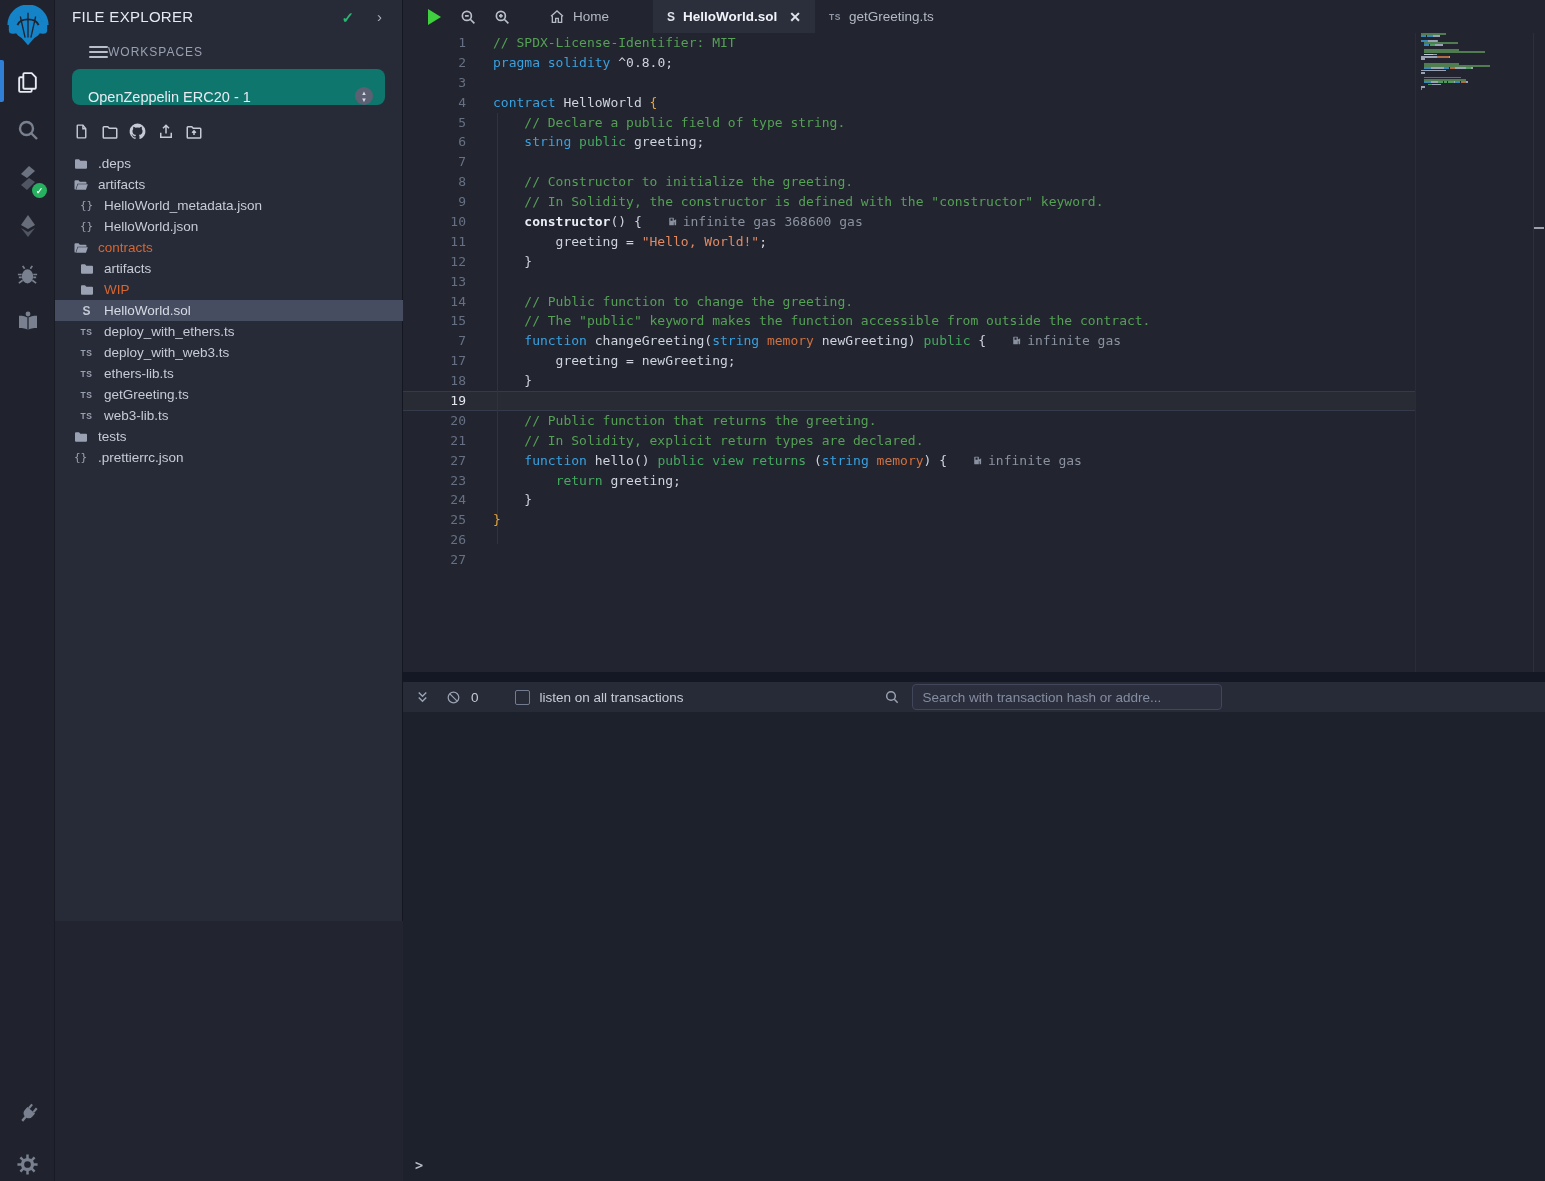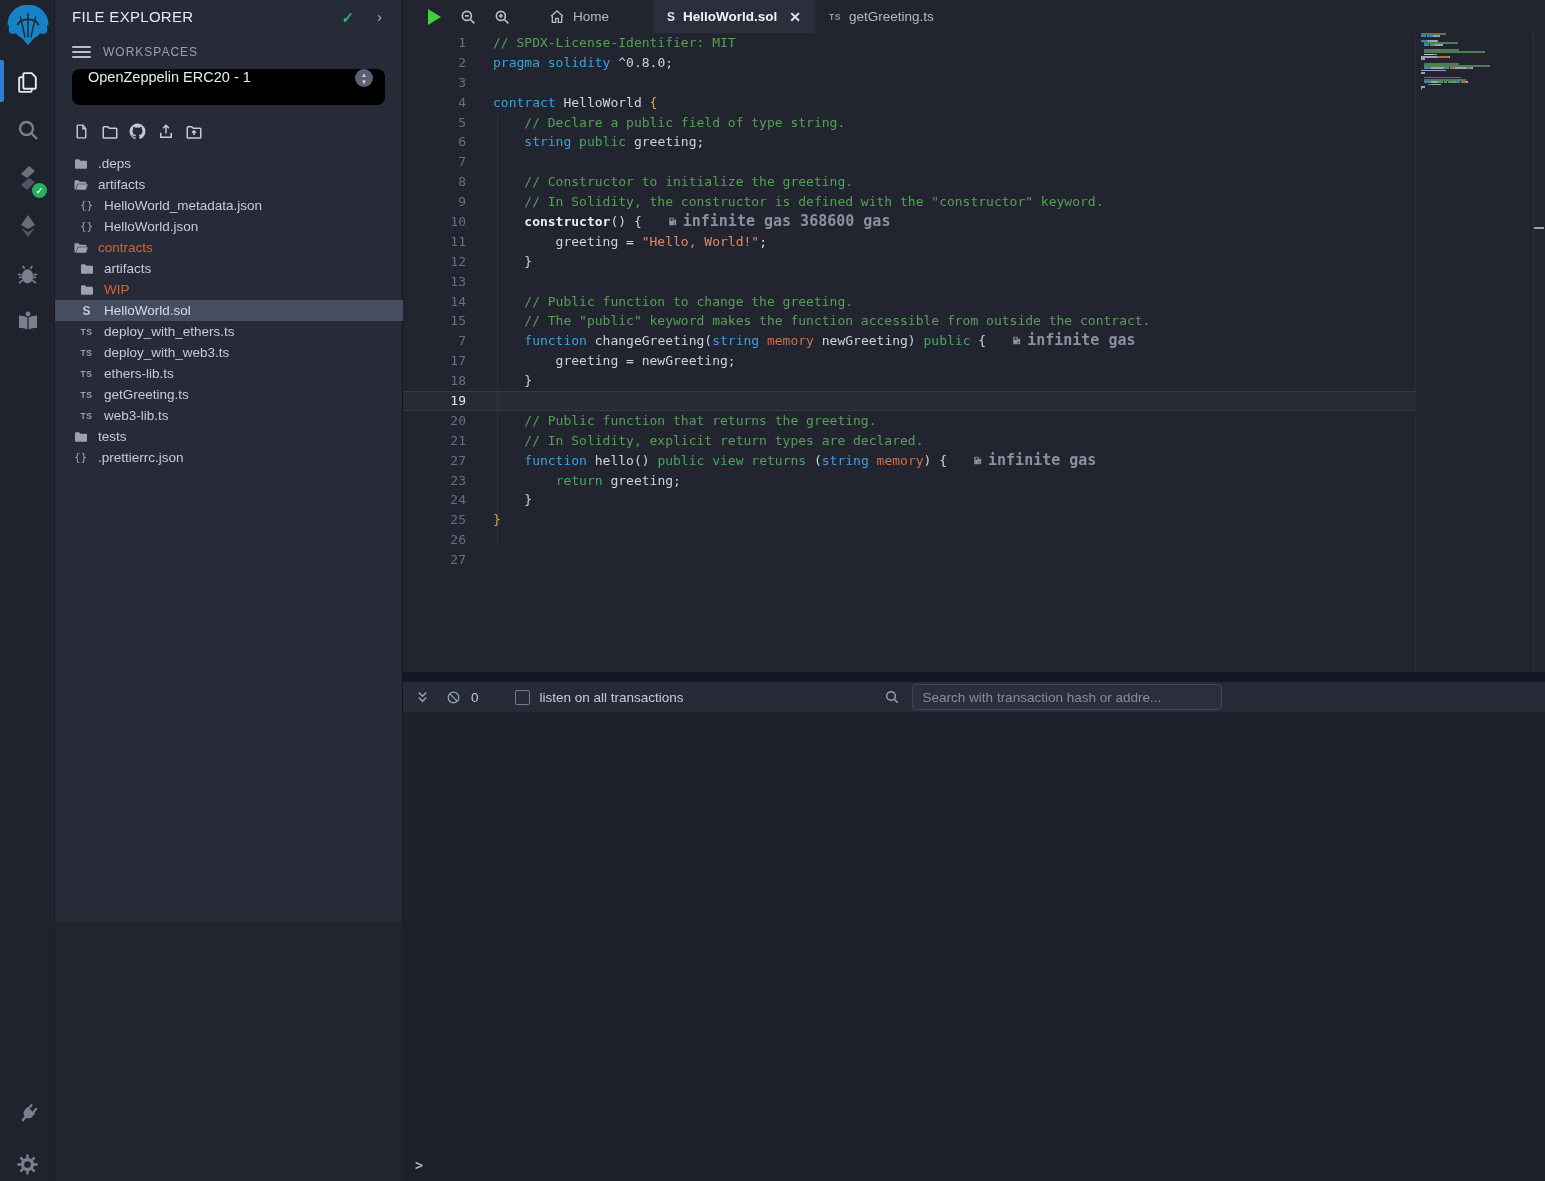--- a/index.html
+++ b/index.html
@@ -12,25 +12,25 @@
   .ib-item svg{display:block;}
   .ib-item.active{color:#e8ebf2;}
   .ib-indicator{position:absolute;left:0;top:60px;width:4px;height:42px;background:#2f7fd6;border-radius:0 2px 2px 0;}
   .badge-check{position:absolute;right:8px;bottom:2px;width:15px;height:15px;border-radius:50%;background:#27b05f;
                display:flex;align-items:center;justify-content:center;color:#fff;font-size:9px;font-weight:bold;}
   
   #panel{position:absolute;left:55px;top:0;width:348px;height:921px;background:#272b37;border-right:1px solid #14171f;}
   #panel-title{position:absolute;left:17px;top:8px;font-size:15px;font-weight:500;color:#e6e9f1;letter-spacing:.3px;}
   #hdr-check{position:absolute;right:48px;top:9px;color:#2bb673;font-size:15px;font-weight:bold;}
   #hdr-chevron{position:absolute;right:20px;top:8px;color:#aab0bd;font-size:15px;}
-  #ws-row{position:absolute;left:17px;top:43px;display:flex;align-items:center;gap:12px;}
+  #ws-row{position:absolute;left:34px;top:43px;display:flex;align-items:center;gap:0;}
   .hamburger div{width:19px;height:2px;background:#b9bfca;margin:3px 0;border-radius:1px;}
   #ws-label{font-size:12px;color:#99a0b0;letter-spacing:1px;font-weight:500;}
-  #ws-select{position:absolute;left:17px;top:69px;width:313px;height:36px;background:#000000;border-radius:8px;
-             display:flex;align-items:flex-start;padding:0 12px 0 16px;cursor:pointer;}
+  #ws-select{position:absolute;left:17px;top:69px;width:313px;height:36px;background:#0f766e;border-radius:8px;
+             display:flex;align-items:flex-end;padding:0 12px 0 16px;cursor:pointer;}
   #ws-select .ws-name{flex:1;font-size:14.5px;color:#e9ebf2;}
   .updown{width:18px;height:18px;border-radius:50%;background:#5b6072;color:#d6dae2;font-size:6px;line-height:6px;
           display:flex;flex-direction:column;align-items:center;justify-content:center;gap:1px;}
   #ft-toolbar{position:absolute;left:17px;top:122px;display:flex;gap:9px;color:#c5cad6;}
   #ft-toolbar .tbi{width:19px;height:19px;display:flex;align-items:center;justify-content:center;}
   #tree{position:absolute;left:0;top:153px;width:348px;}
   .tree-row{height:21px;display:flex;align-items:center;font-size:13.5px;color:#c6cbd6;cursor:pointer;}
   .tree-row.sel{background:#474d61;color:#d6dae3;}
   .tree-row .ticon{width:17px;display:flex;justify-content:center;margin-right:9px;color:#9aa1b2;flex:none;}
   .tree-row.sel .ticon{color:#c3c8d4;}
@@ -59,21 +59,21 @@
   #indent-guide{position:absolute;left:94px;top:80px;width:1px;height:431px;background:#2e3340;}
   #content-edge{position:absolute;left:1012px;top:0;width:1px;height:639px;background:rgba(255,255,255,0.04);}
   .tk-c{color:#55a055;}
   .tk-k{color:#38a1e0;}
   .tk-g{color:#46a860;}
   .tk-o{color:#d2703f;}
   .tk-s{color:#e08a64;}
   .tk-p{color:#ced3dd;text-align:right;}
   .tk-b{color:#e9edf4;font-weight:bold;}
   .tk-x{color:#e2a33c;}
-  .gas{font-size:15px;color:#8a91a0;margin-left:26px;letter-spacing:0;font-weight:bold;}
+  .gas{font-size:13px;color:#8a91a0;margin-left:26px;letter-spacing:0;}
   .gas svg{vertical-align:-1px;margin-right:5px;}
   
   #minimap{position:absolute;left:1421px;top:33px;width:112px;}
   .mm-line{height:2.3px;line-height:0;font-size:0;white-space:nowrap;}
   .mm-line span{display:inline-block;height:1.7px;}
   #scroll-track{position:absolute;left:1533px;top:33px;width:12px;height:639px;border-left:1px solid rgba(255,255,255,0.05);}
   #scroll-marker{position:absolute;left:1534px;top:227px;width:10px;height:2px;background:#9aa0ad;}
   
   #t-divider{position:absolute;left:403px;top:672px;width:1142px;height:10px;background:#141824;}
   #t-header{position:absolute;left:403px;top:682px;width:1142px;height:30px;background:#272b37;display:flex;align-items:center;}

